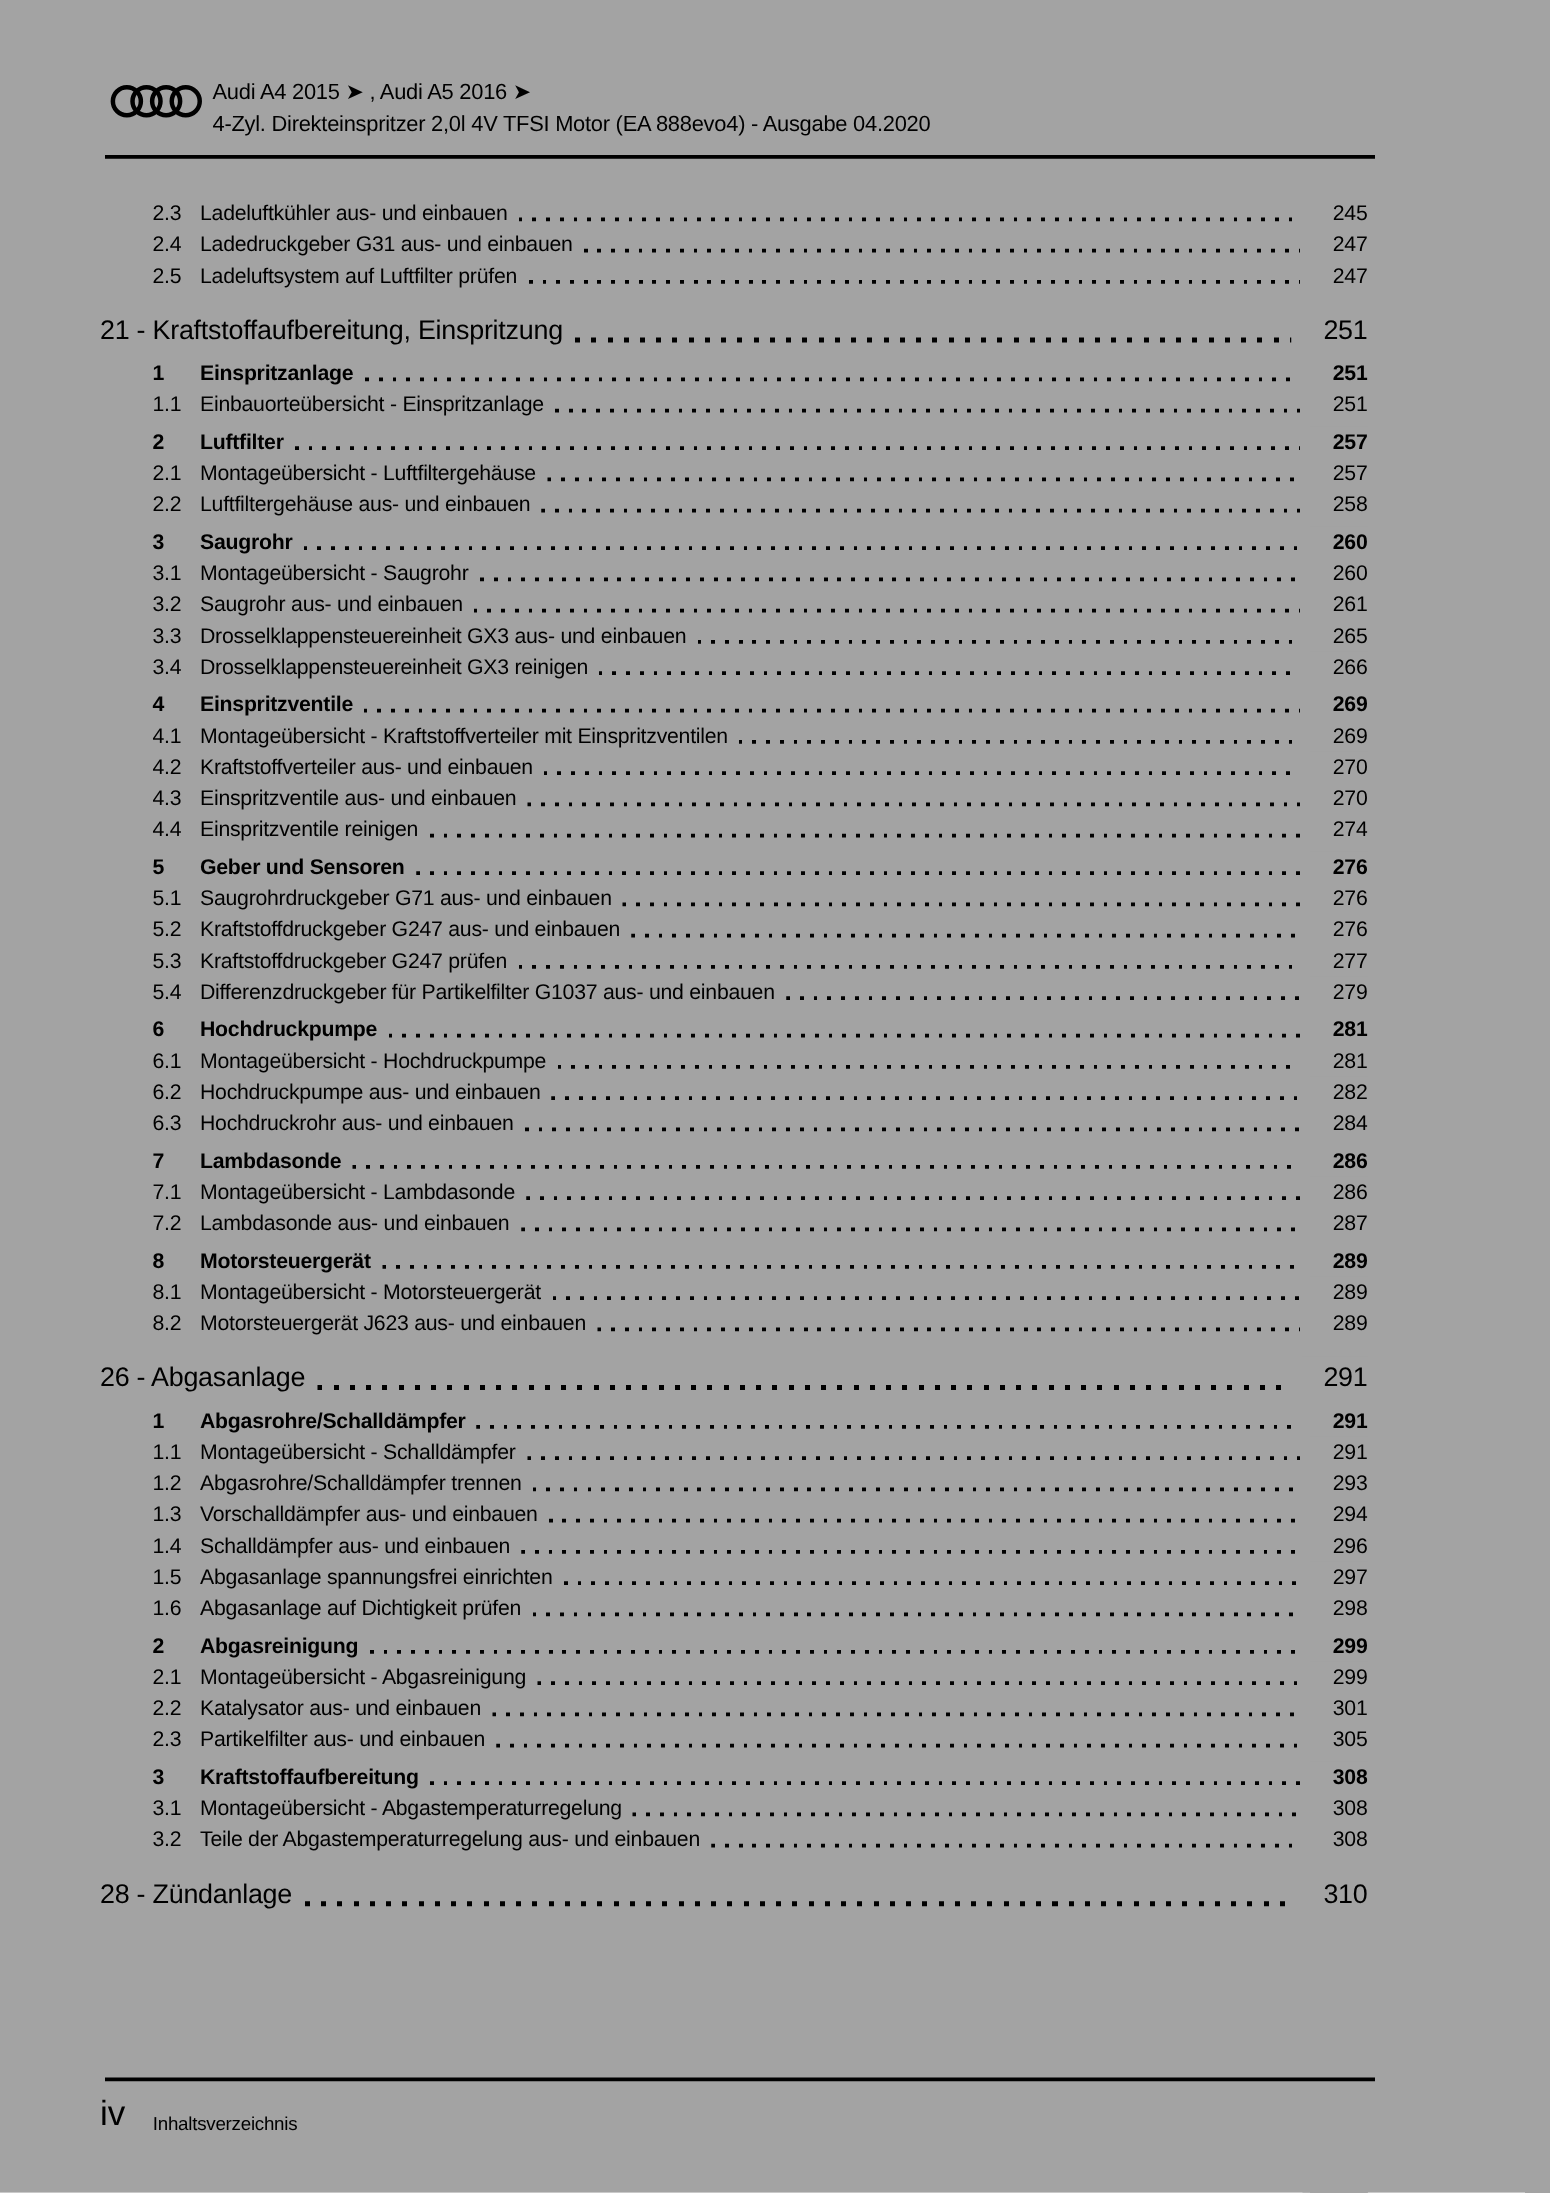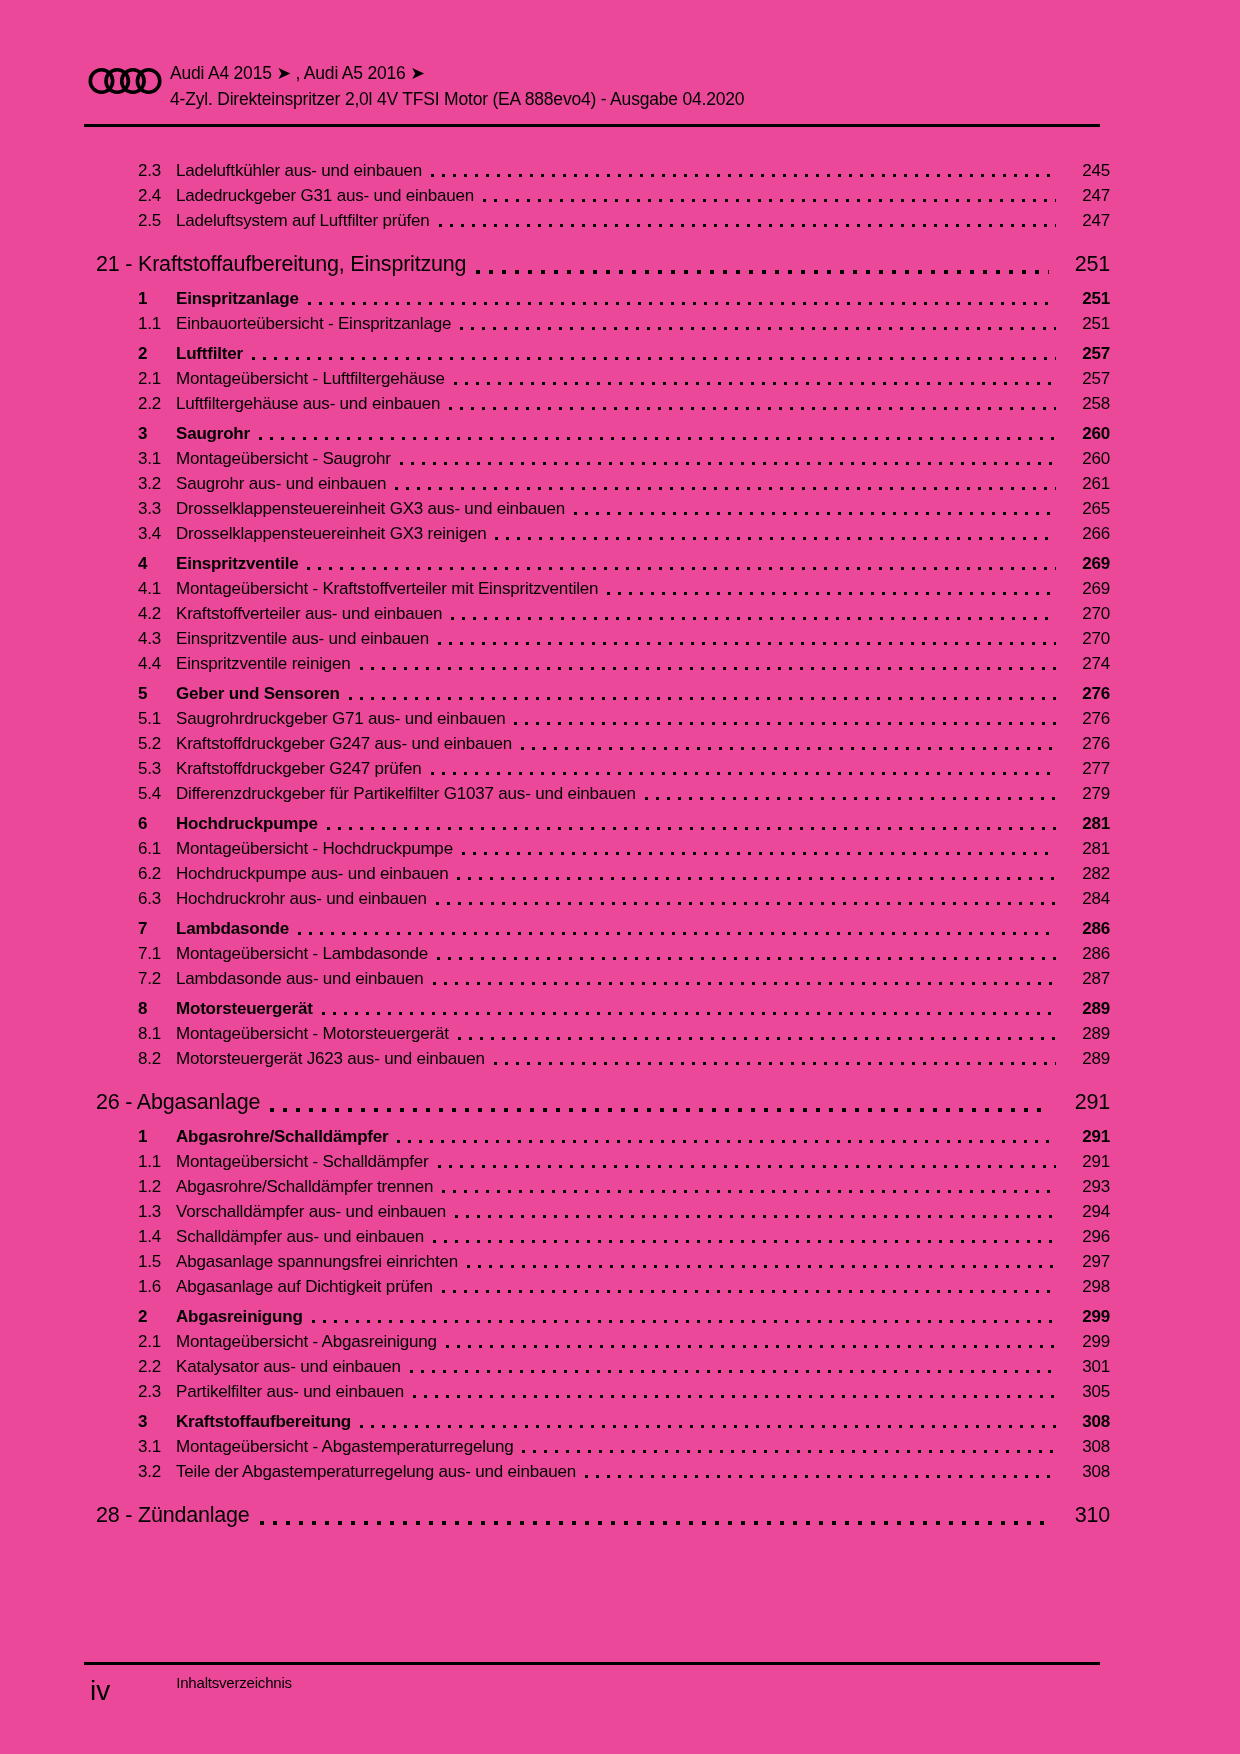--- a/index.html
+++ b/index.html
@@ -4,21 +4,21 @@
 <style>
   html, body {
     margin: 0;
     padding: 0;
     background: #e8e8e8;
   }
   .page {
     position: relative;
     width: 1240px;
     height: 1754px;
-    background: #ec4899;
+    background: #a3a3a3;
     color: #000000;
     font-family: "Liberation Sans", "DejaVu Sans", sans-serif;
     overflow: hidden;
   }
 
   
   .header-logo {
     position: absolute;
     left: 88px;
     top: 66px;
@@ -37,21 +37,21 @@
     left: 84px;
     top: 124px;
     width: 1016px;
     height: 3px;
     background: #000;
   }
 
   
   .toc {
     position: absolute;
-    left: 96px;
+    left: 80px;
     top: 158px;
     width: 1014px;
   }
   .toc-row {
     display: flex;
     align-items: baseline;
     height: 25px;
     font-size: 17px;
     letter-spacing: -0.2px;
     line-height: 25px;
@@ -107,25 +107,24 @@
   .footer-rule {
     position: absolute;
     left: 84px;
     top: 1662px;
     width: 1016px;
     height: 3px;
     background: #000;
   }
   .footer {
     position: absolute;
-    left: 90px;
+    left: 80px;
     top: 1674px;
     display: flex;
-    align-items: flex-start;
-    gap: 44px;
+    align-items: flex-end;
   }
   .footer .folio {
     font-size: 28px;
     line-height: 34px;
   }
   .footer .caption {
     font-size: 15px;
     margin-left: 22px;
     letter-spacing: -0.2px;
   }

